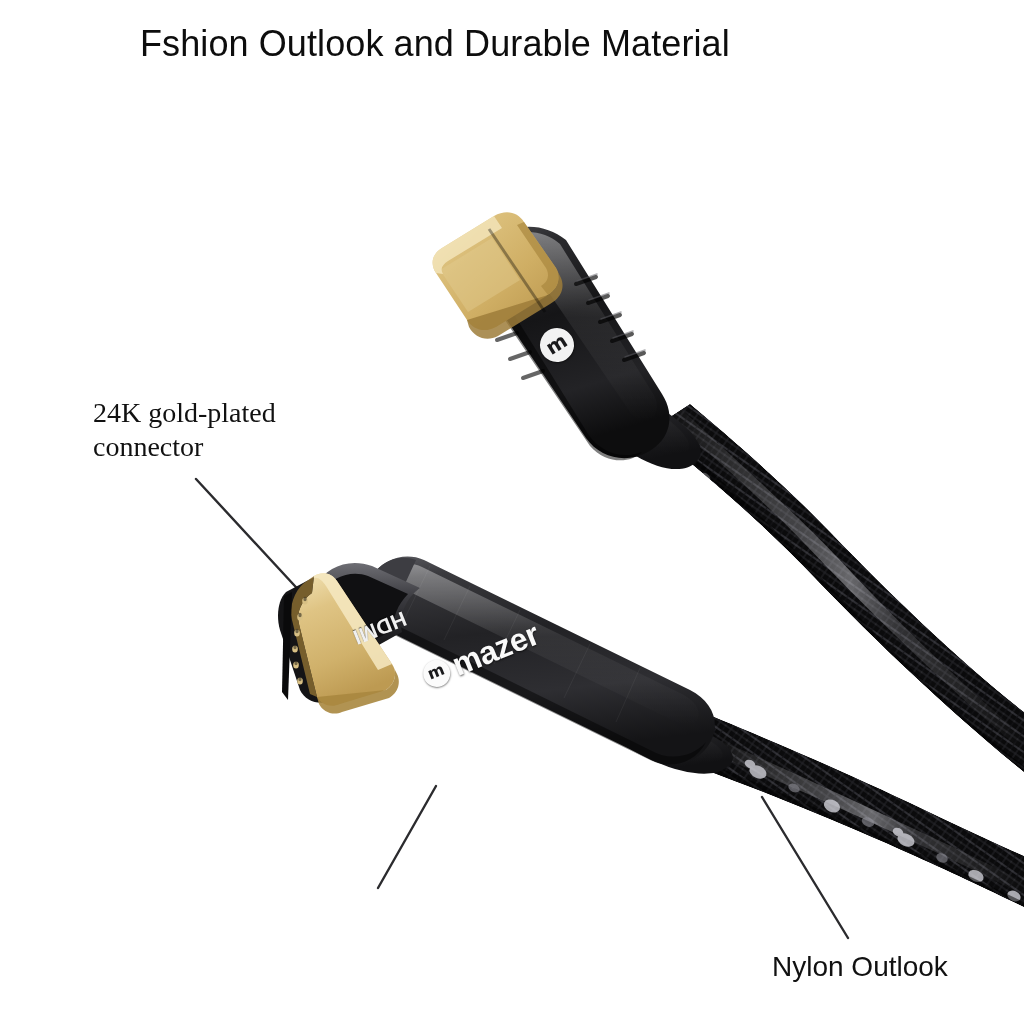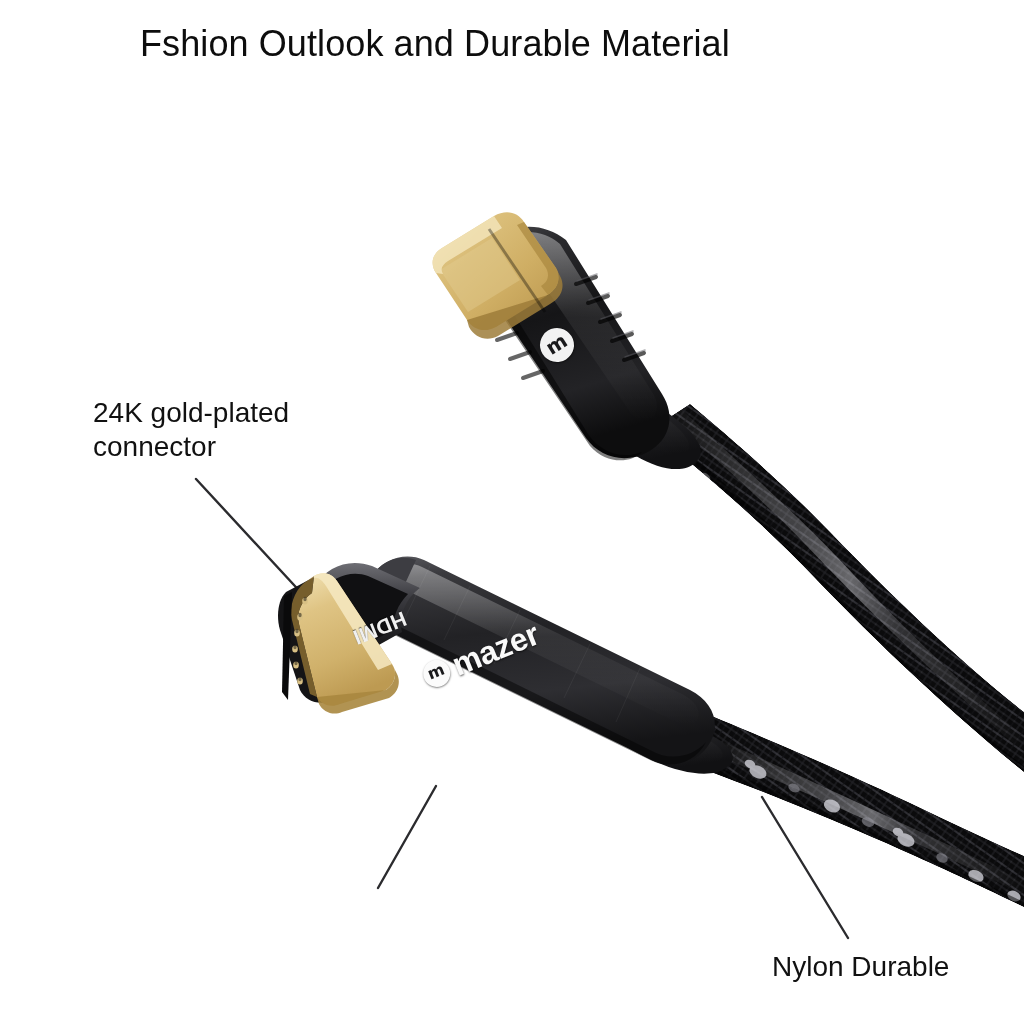--- a/index.html
+++ b/index.html
@@ -37,21 +37,21 @@
 
   
   .callout {
     position: absolute;
     font-size: 28px;
     line-height: 34px;
     color: #111111;
     font-weight: 400;
     white-space: pre-line;
   }
-  #callout-gold   { left: 93px;  top: 396px; }
+  #callout-gold   { left: 93px;  top: 396px; font-family: Liberation Serif, serif; }
   #callout-alloy  { left: 307px; top: 894px; }
   #callout-nylon  { left: 772px; top: 950px; white-space: nowrap; }
 
   
   #art {
     position: absolute;
     left: 0; top: 0;
     width: 1024px;
     height: 1024px;
   }
@@ -437,21 +437,21 @@
       </g>
     </g>
   </svg>
 
   <div id="title">Fshion Outlook and Durable Material</div>
 
   <div class="callout" id="callout-gold">24K gold-plated
 connector</div>
 
 
-  <div class="callout" id="callout-nylon">Nylon Durable</div>
+  <div class="callout" id="callout-nylon">Nylon Outlook</div>
 
   <div class="logo-badge" id="usbc-badge">
     <span class="glyph">m</span>
   </div>
 
   <div id="hdmi-wordmark">
     <span class="mark">
       <span>m</span>
     </span>
     <span class="word">mazer</span>

